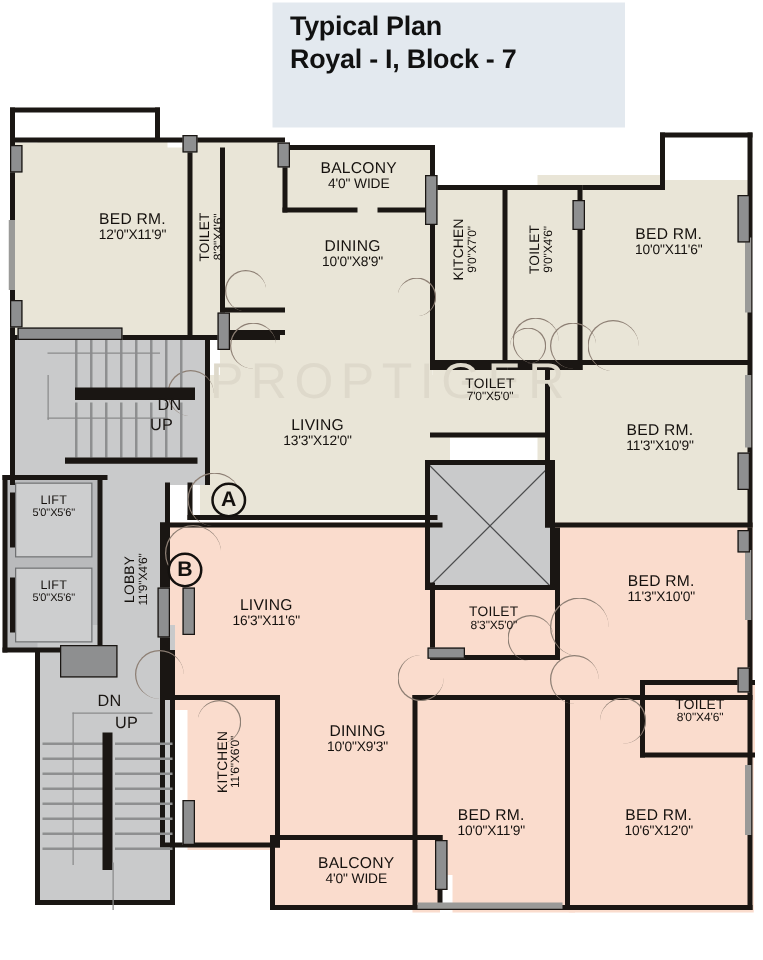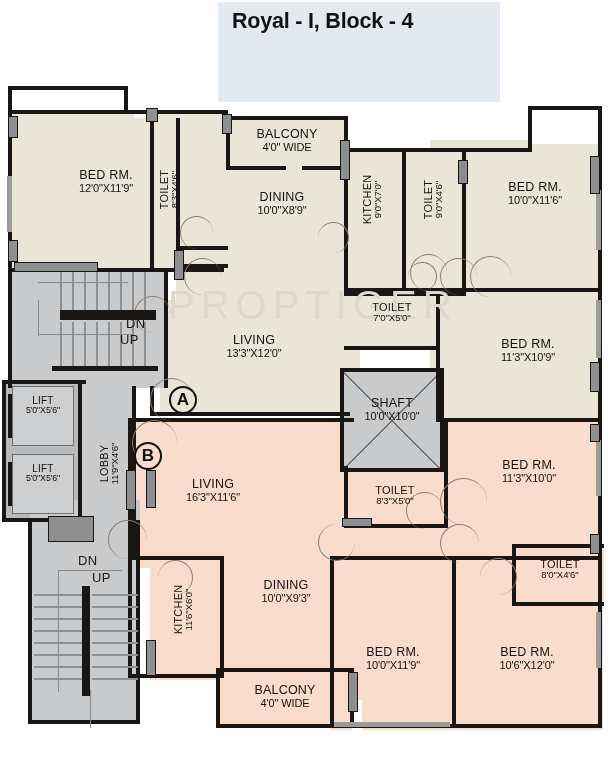--- a/index.html
+++ b/index.html
@@ -70,21 +70,22 @@
   
   .wm{position:absolute;left:168px;top:283px;font-size:40px;letter-spacing:6px;
       color:#ded9cb;font-weight:400;user-select:none;}
 </style>
 </head>
 <body>
 
 <div id="plan">
 
   <div class="title-box">
-    <div>Royal - I, Block - 4</div>
+    <div>Typical Plan</div>
+    <div>Royal - I, Block - 7</div>
   </div>
 
   <div class="area unitA" style="left:10px;  top:112px; width:215px; height:160px;"></div>
   <div class="area unitA" style="left:150px; top:112px; width:78px;  height:160px;"></div>
   <div class="area unitA" style="left:176px; top:118px; width:170px; height:290px;"></div>
   <div class="area unitA" style="left:228px; top:118px; width:118px; height:52px;"></div>
   <div class="area unitA" style="left:340px; top:150px; width:125px; height:145px;"></div>
   <div class="area unitA" style="left:430px; top:140px; width:170px; height:280px;"></div>
   <div class="area unitA" style="left:346px; top:290px; width:88px;  height:60px;"></div>
   <div class="area unitA" style="left:160px; top:300px; width:190px; height:115px;"></div>
@@ -410,24 +411,20 @@
   <div class="lbl" style="left:334px; top:645px; width:118px;">
     <div class="n">BED RM.</div>
     <div class="d">10'0"X11'9"</div>
   </div>
 
   <div class="lbl" style="left:462px; top:645px; width:130px;">
     <div class="n">BED RM.</div>
     <div class="d">10'6"X12'0"</div>
   </div>
 
-  <div class="lbl" style="left:344px; top:396px; width:96px;">
-    <div class="n">SHAFT</div>
-    <div class="d">10'0"X10'0"</div>
-  </div>
 
   <div class="lbl sm vert rot90" style="left:49px; top:452px; width:122px;">
     <div class="n">LOBBY</div>
     <div class="d">11'9"X4'6"</div>
   </div>
 
   <div class="lbl xs" style="left:12px; top:395px; width:62px;">
     <div class="n">LIFT</div>
     <div class="d">5'0"X5'6"</div>
   </div>

